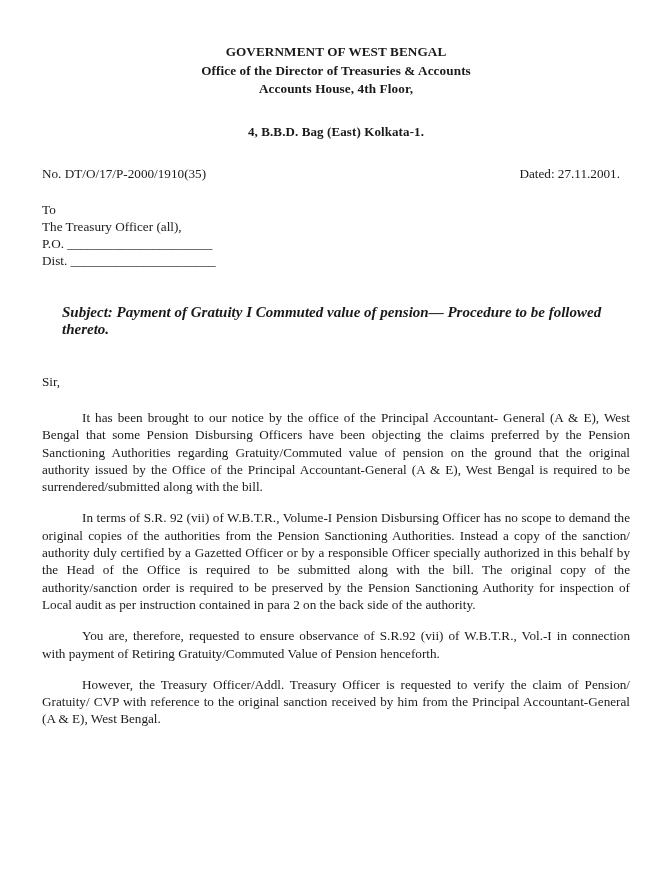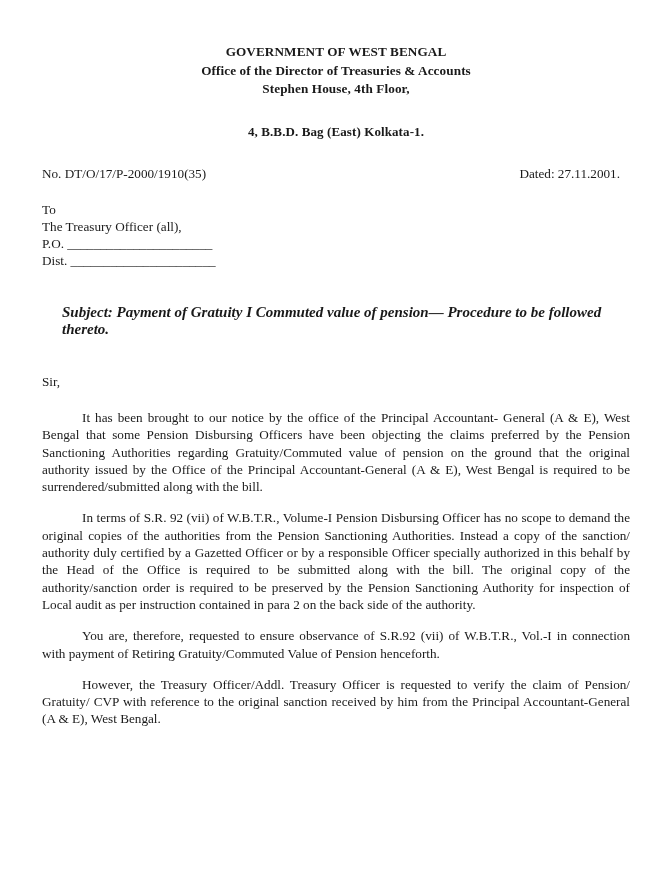--- a/index.html
+++ b/index.html
@@ -119,21 +119,21 @@
   }
 </style>
 </head>
 <body>
 
 <div class="page">
 
   <div class="letterhead">
     <div class="lh-line">GOVERNMENT OF WEST BENGAL</div>
     <div class="lh-line">Office of the Director of Treasuries &amp; Accounts</div>
-    <div class="lh-line">Stephen House, 4th Floor,</div>
+    <div class="lh-line">Accounts House, 4th Floor,</div>
     <div class="lh-line lh-addr">4, B.B.D. Bag (East) Kolkata-1.</div>
   </div>
 
   <div class="ref-row">
     <div class="ref-no">No. DT/O/17/P-2000/1910(35)</div>
     <div class="ref-date">Dated: 27.11.2001.</div>
   </div>
 
   <div class="addressee">
     <div>To</div>

